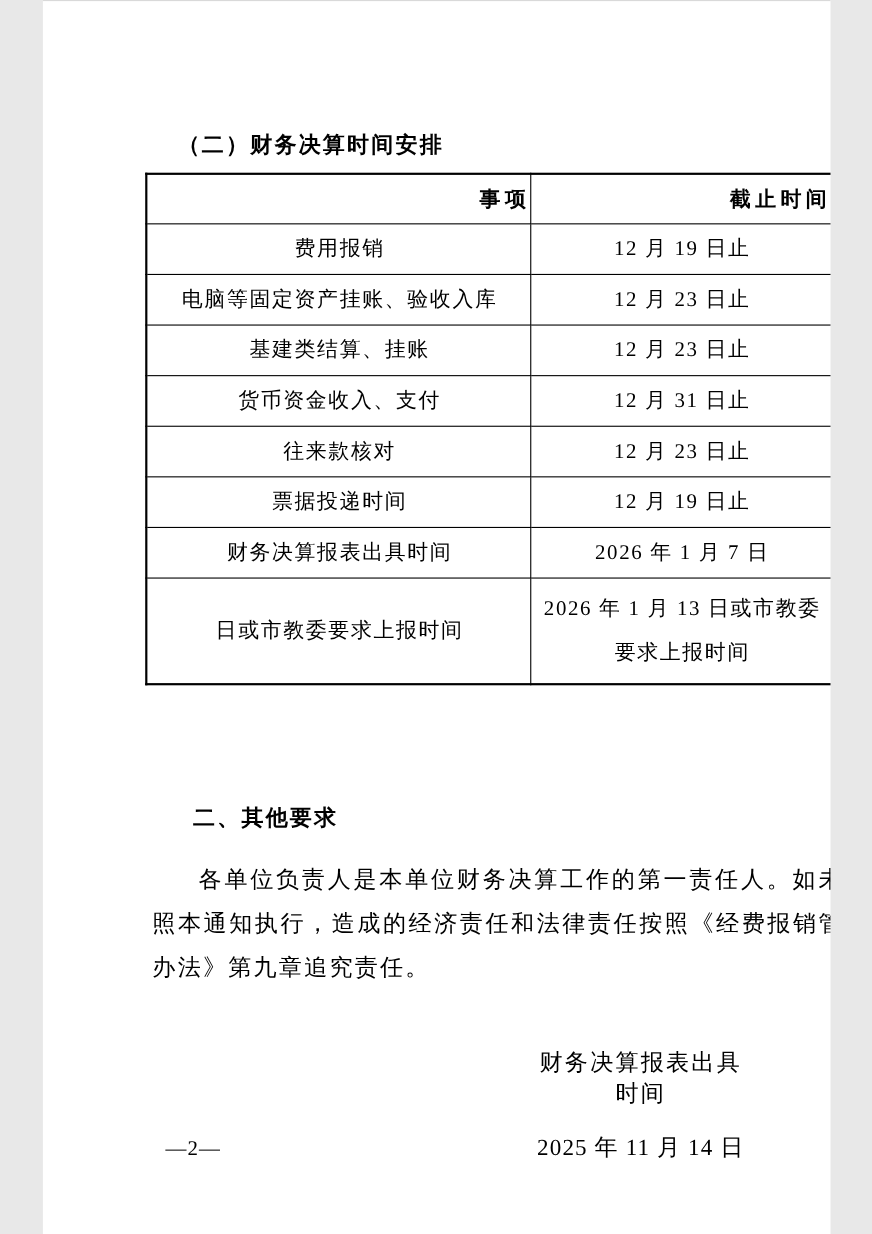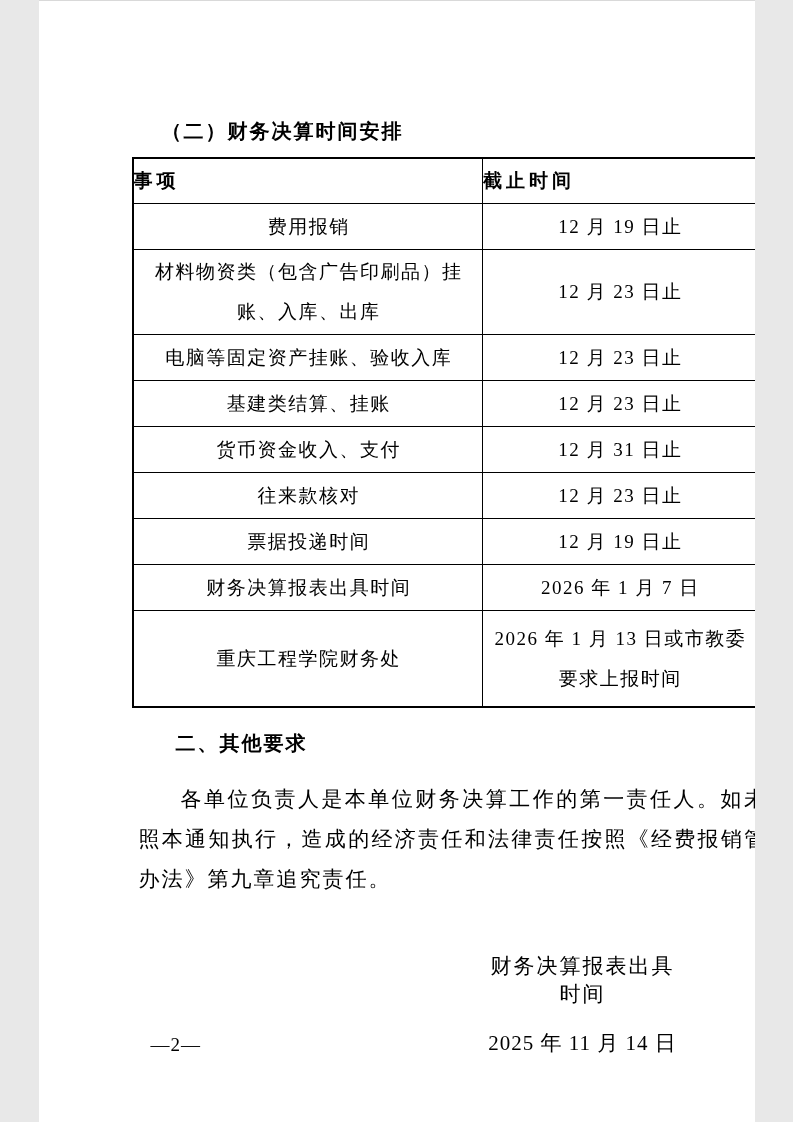--- a/index.html
+++ b/index.html
@@ -39,21 +39,21 @@
     width: 624px;
     border-collapse: collapse;
     table-layout: fixed;
     border: 2px solid #000;
   }
   table.schedule col.c-item { width: 350px; }
   table.schedule col.c-deadline { width: 274px; }
   table.schedule th {
     border: 1px solid #000;
     height: 44px;
-    text-align: left;
+    text-align: right;
     vertical-align: middle;
     font-weight: bold;
     font-size: 19px;
     letter-spacing: 4px;
     padding: 0;
   }
   table.schedule td {
     border: 1px solid #000;
     font-size: 19px;
     letter-spacing: 1.5px;
@@ -129,24 +129,20 @@
       <tr>
         <th>事项</th>
         <th>截止时间</th>
       </tr>
     </thead>
     <tbody>
       <tr>
         <td>费用报销</td>
         <td>12 月 19 日止</td>
       </tr>
-      <tr class="tall">
-        <td>材料物资类（包含广告印刷品）挂账、入库、出库</td>
-        <td>12 月 23 日止</td>
-      </tr>
       <tr>
         <td>电脑等固定资产挂账、验收入库</td>
         <td>12 月 23 日止</td>
       </tr>
       <tr>
         <td>基建类结算、挂账</td>
         <td>12 月 23 日止</td>
       </tr>
       <tr>
         <td>货币资金收入、支付</td>
@@ -158,21 +154,21 @@
       </tr>
       <tr>
         <td>票据投递时间</td>
         <td>12 月 19 日止</td>
       </tr>
       <tr>
         <td>财务决算报表出具时间</td>
         <td>2026 年 1 月 7 日</td>
       </tr>
       <tr class="taller">
-        <td>重庆工程学院财务处</td>
+        <td>日或市教委要求上报时间</td>
         <td>2026 年 1 月 13 日或市教委要求上报时间</td>
       </tr>
     </tbody>
   </table>
 
   <h2 class="other-heading">二、其他要求</h2>
 
   <p class="body-paragraph">各单位负责人是本单位财务决算工作的第一责任人。如未按照本通知执行，造成的经济责任和法律责任按照《经费报销管理办法》第九章追究责任。</p>
 
   <div class="signature-block">

